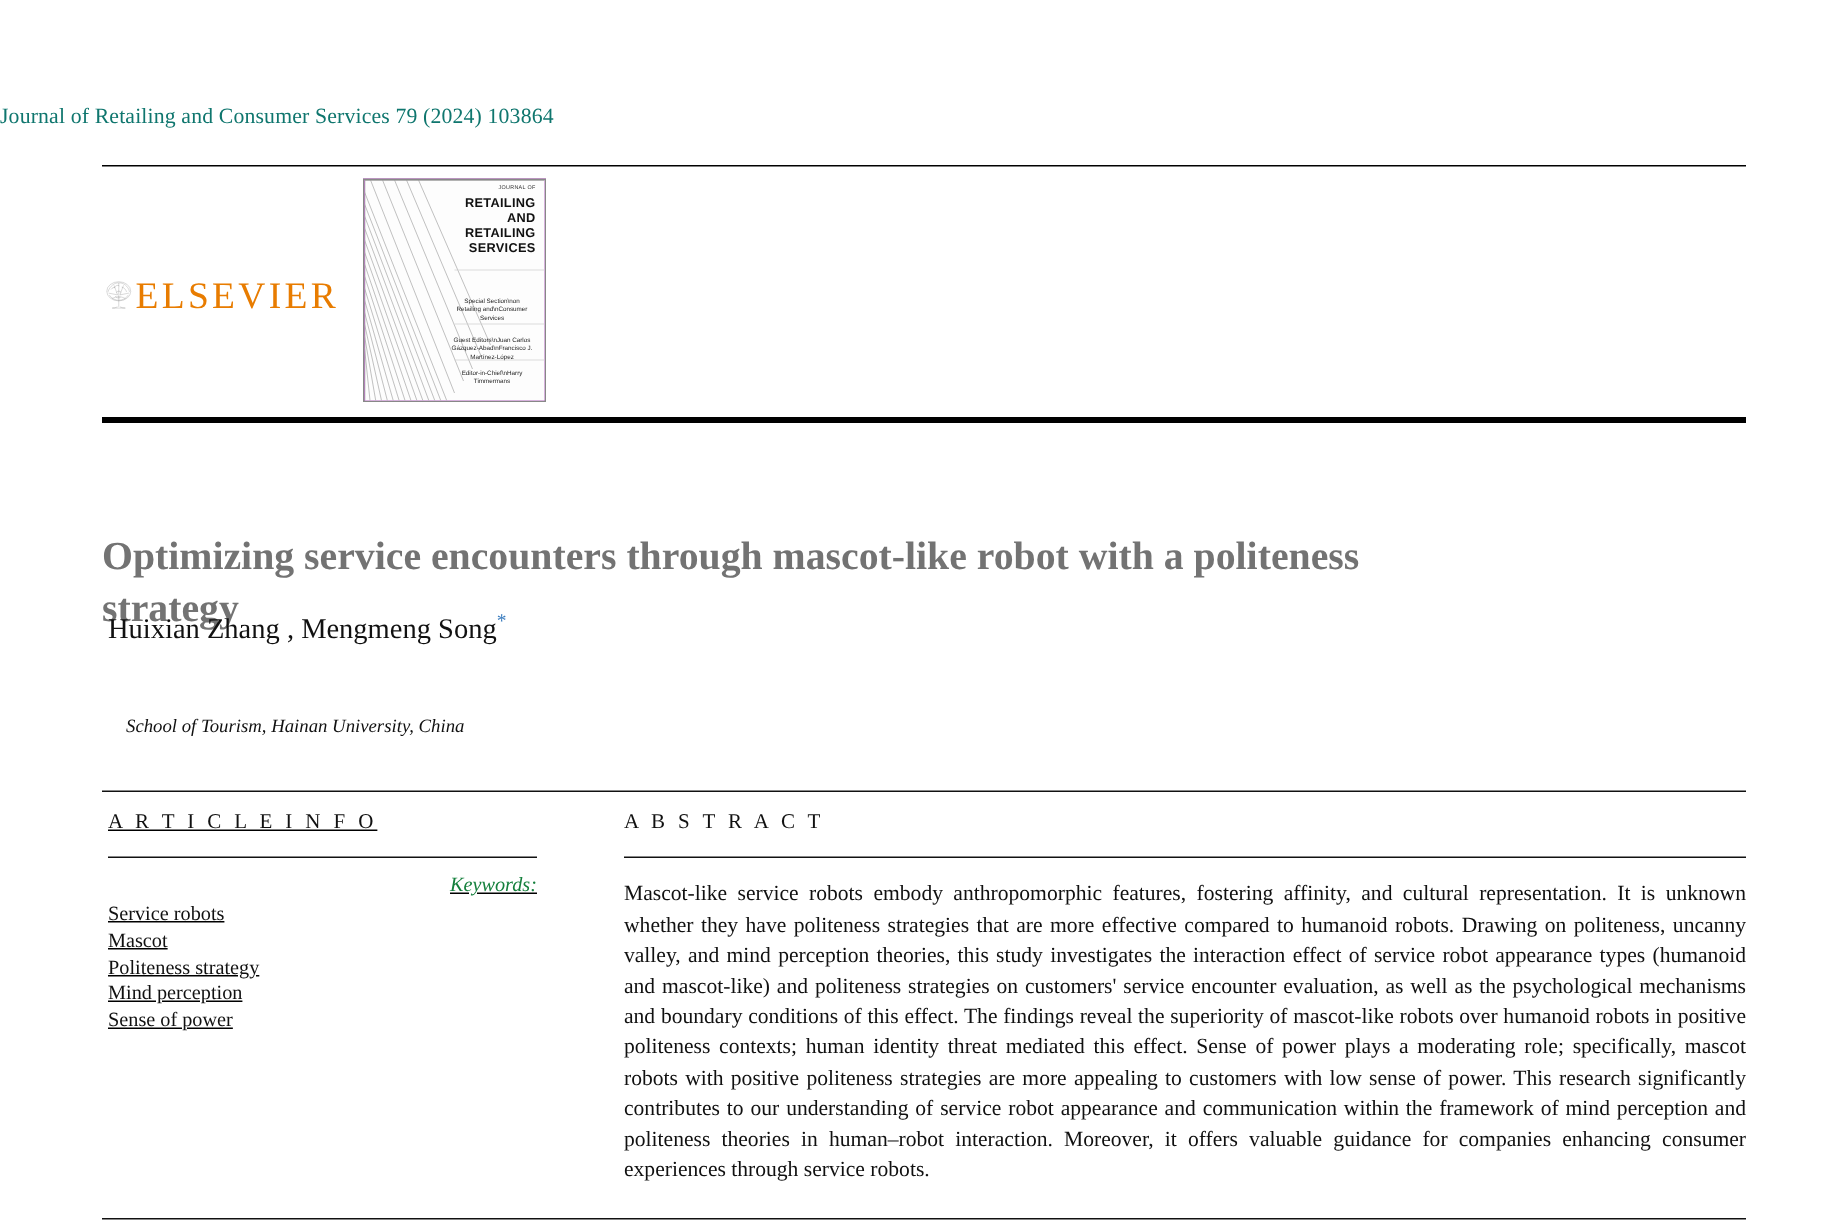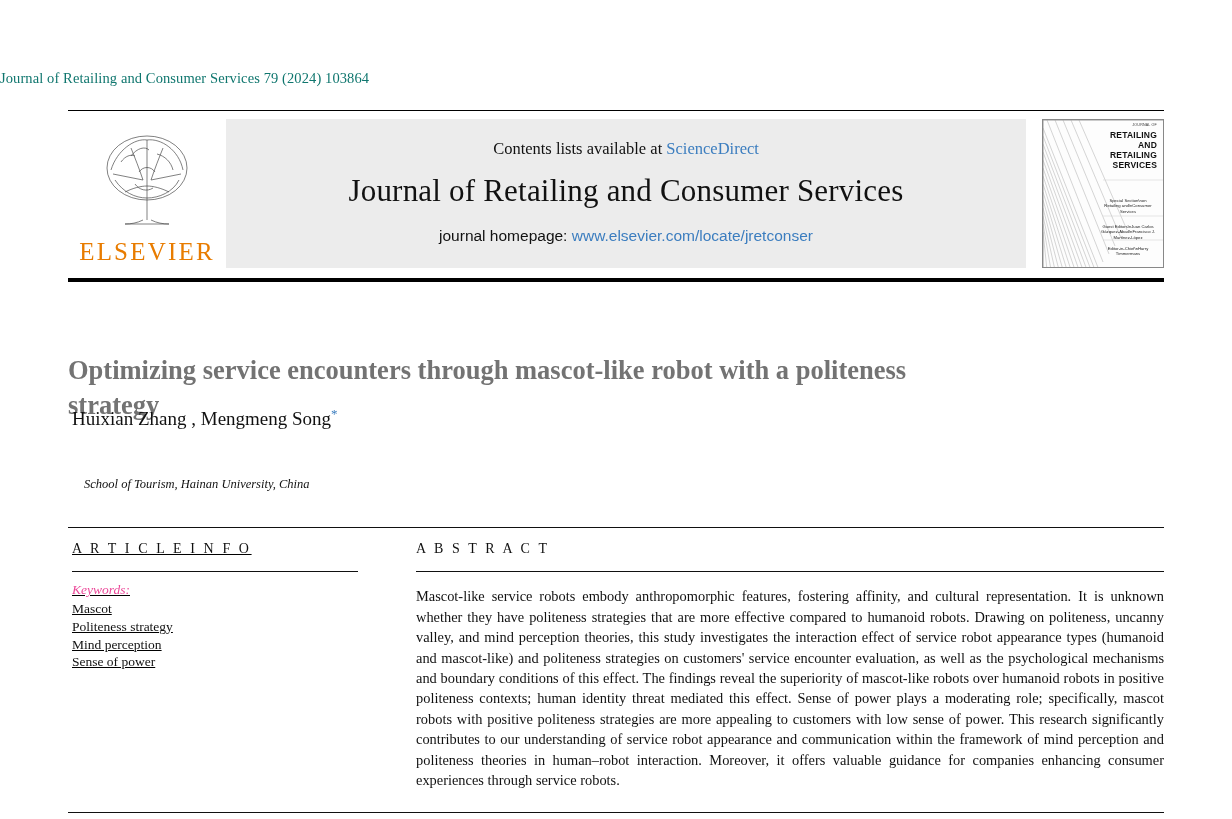--- a/index.html
+++ b/index.html
@@ -46,21 +46,20 @@
     border-bottom: 4px solid #000;
     height: 172px;
     box-sizing: border-box;
     display: flex;
     align-items: stretch;
   }
   .elsevier-logo {
     width: 158px;
     flex: 0 0 158px;
     display: flex;
-    flex-direction: column;
     align-items: center;
     justify-content: center;
     padding-top: 4px;
     box-sizing: border-box;
   }
   .tree-svg { display:block; }
   .elsevier-word {
     font-family: "Liberation Serif", serif;
     font-size: 25px;
     letter-spacing: 2.2px;
@@ -213,21 +212,22 @@
   }
   .info-rule {
     margin-top: 14px;
     border-top: 0.9px solid #111;
     width: 286px;
   }
   .keywords-label {
     margin-top: 10px;
     font-size: 13.5px;
     font-style: italic;
-    color: #ec4899;
+    color: #15803d;
+    text-align: right;
   }
   .kw-list {
     margin: 2px 0 0 0;
     padding: 0;
     list-style: none;
   }
   .kw-list li {
     font-size: 13.5px;
     line-height: 17.8px;
     color: #111;
@@ -283,29 +283,20 @@
           <path d="M72 20 C68 30 64 40 60 52"></path>
           <path d="M22 46 C32 48 42 50 52 52"></path>
           <path d="M90 46 C80 48 70 50 60 52"></path>
           <path d="M34 64 C42 60 50 58 56 58"></path>
           <path d="M78 64 C70 60 62 58 56 58"></path>
         </g>
       </svg>
       <div class="elsevier-word">ELSEVIER</div>
     </div>
 
-    <div class="center-band">
-      <div class="contents-line">
-        <span>Contents lists available at </span><a href="#">ScienceDirect</a>
-      </div>
-      <div class="journal-name">Journal of Retailing and Consumer Services</div>
-      <div class="homepage-line">
-        <span>journal homepage: </span><a href="#">www.elsevier.com/locate/jretconser</a>
-      </div>
-    </div>
 
     <div class="cover-thumb">
       <svg class="cover-lines" width="122" height="154" viewBox="0 0 122 154">
         <rect x="0" y="0" width="122" height="154" fill="#fdfdfd"></rect>
         <g stroke="#b9b9b9" stroke-width="0.6">
           <path d="M0 8 L56 150"></path>
             <path d="M0 16 L52 150"></path>
             <path d="M0 24 L48 150"></path>
           <path d="M0 32 L44 150"></path>
             <path d="M0 40 L40 150"></path>
@@ -350,20 +341,21 @@
   </div>
   <div class="affiliation">School of Tourism, Hainan University, China</div>
 
   <div class="rule-top-info"></div>
 
   <div class="col-info">
     <div class="section-head">A R T I C L E  I N F O</div>
     <div class="info-rule"></div>
     <div class="keywords-label">Keywords:</div>
     <ul class="kw-list">
+      <li>Service robots</li>
       <li>Mascot</li>
       <li>Politeness strategy</li>
       <li>Mind perception</li>
       <li>Sense of power</li>
     </ul>
   </div>
 
   <div class="col-abs">
     <div class="section-head">A B S T R A C T</div>
     <div class="abs-rule"></div>

